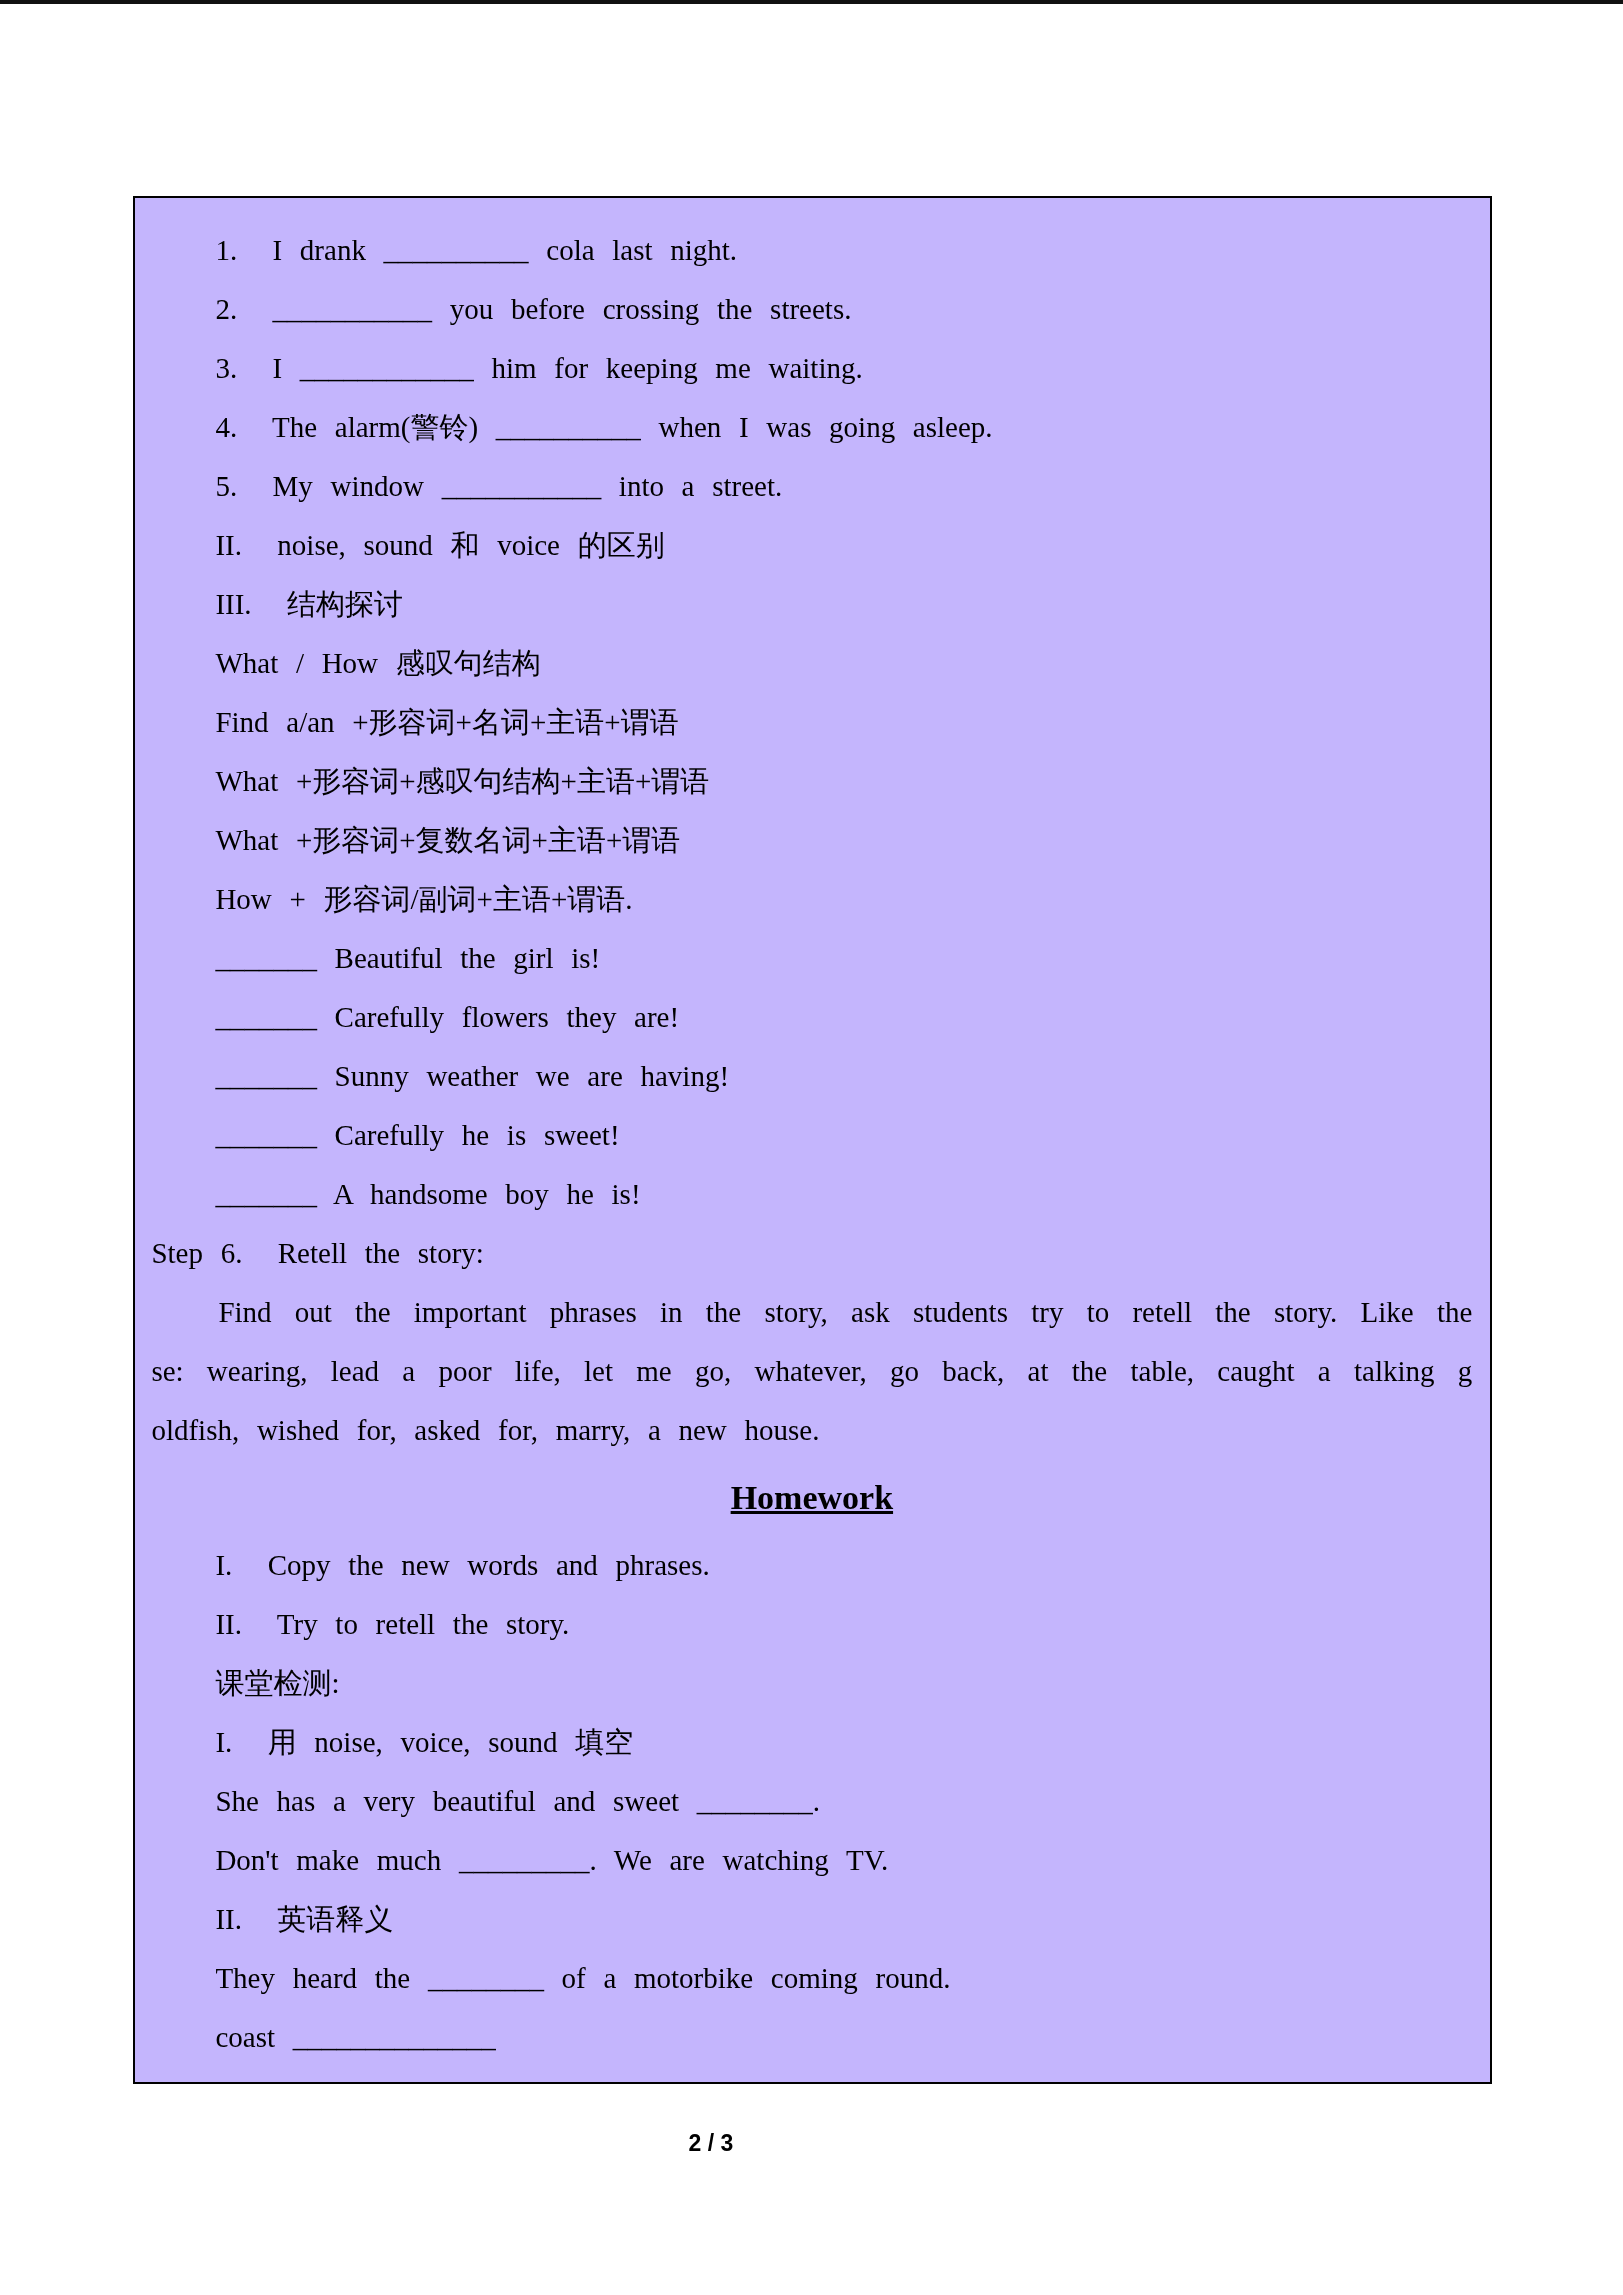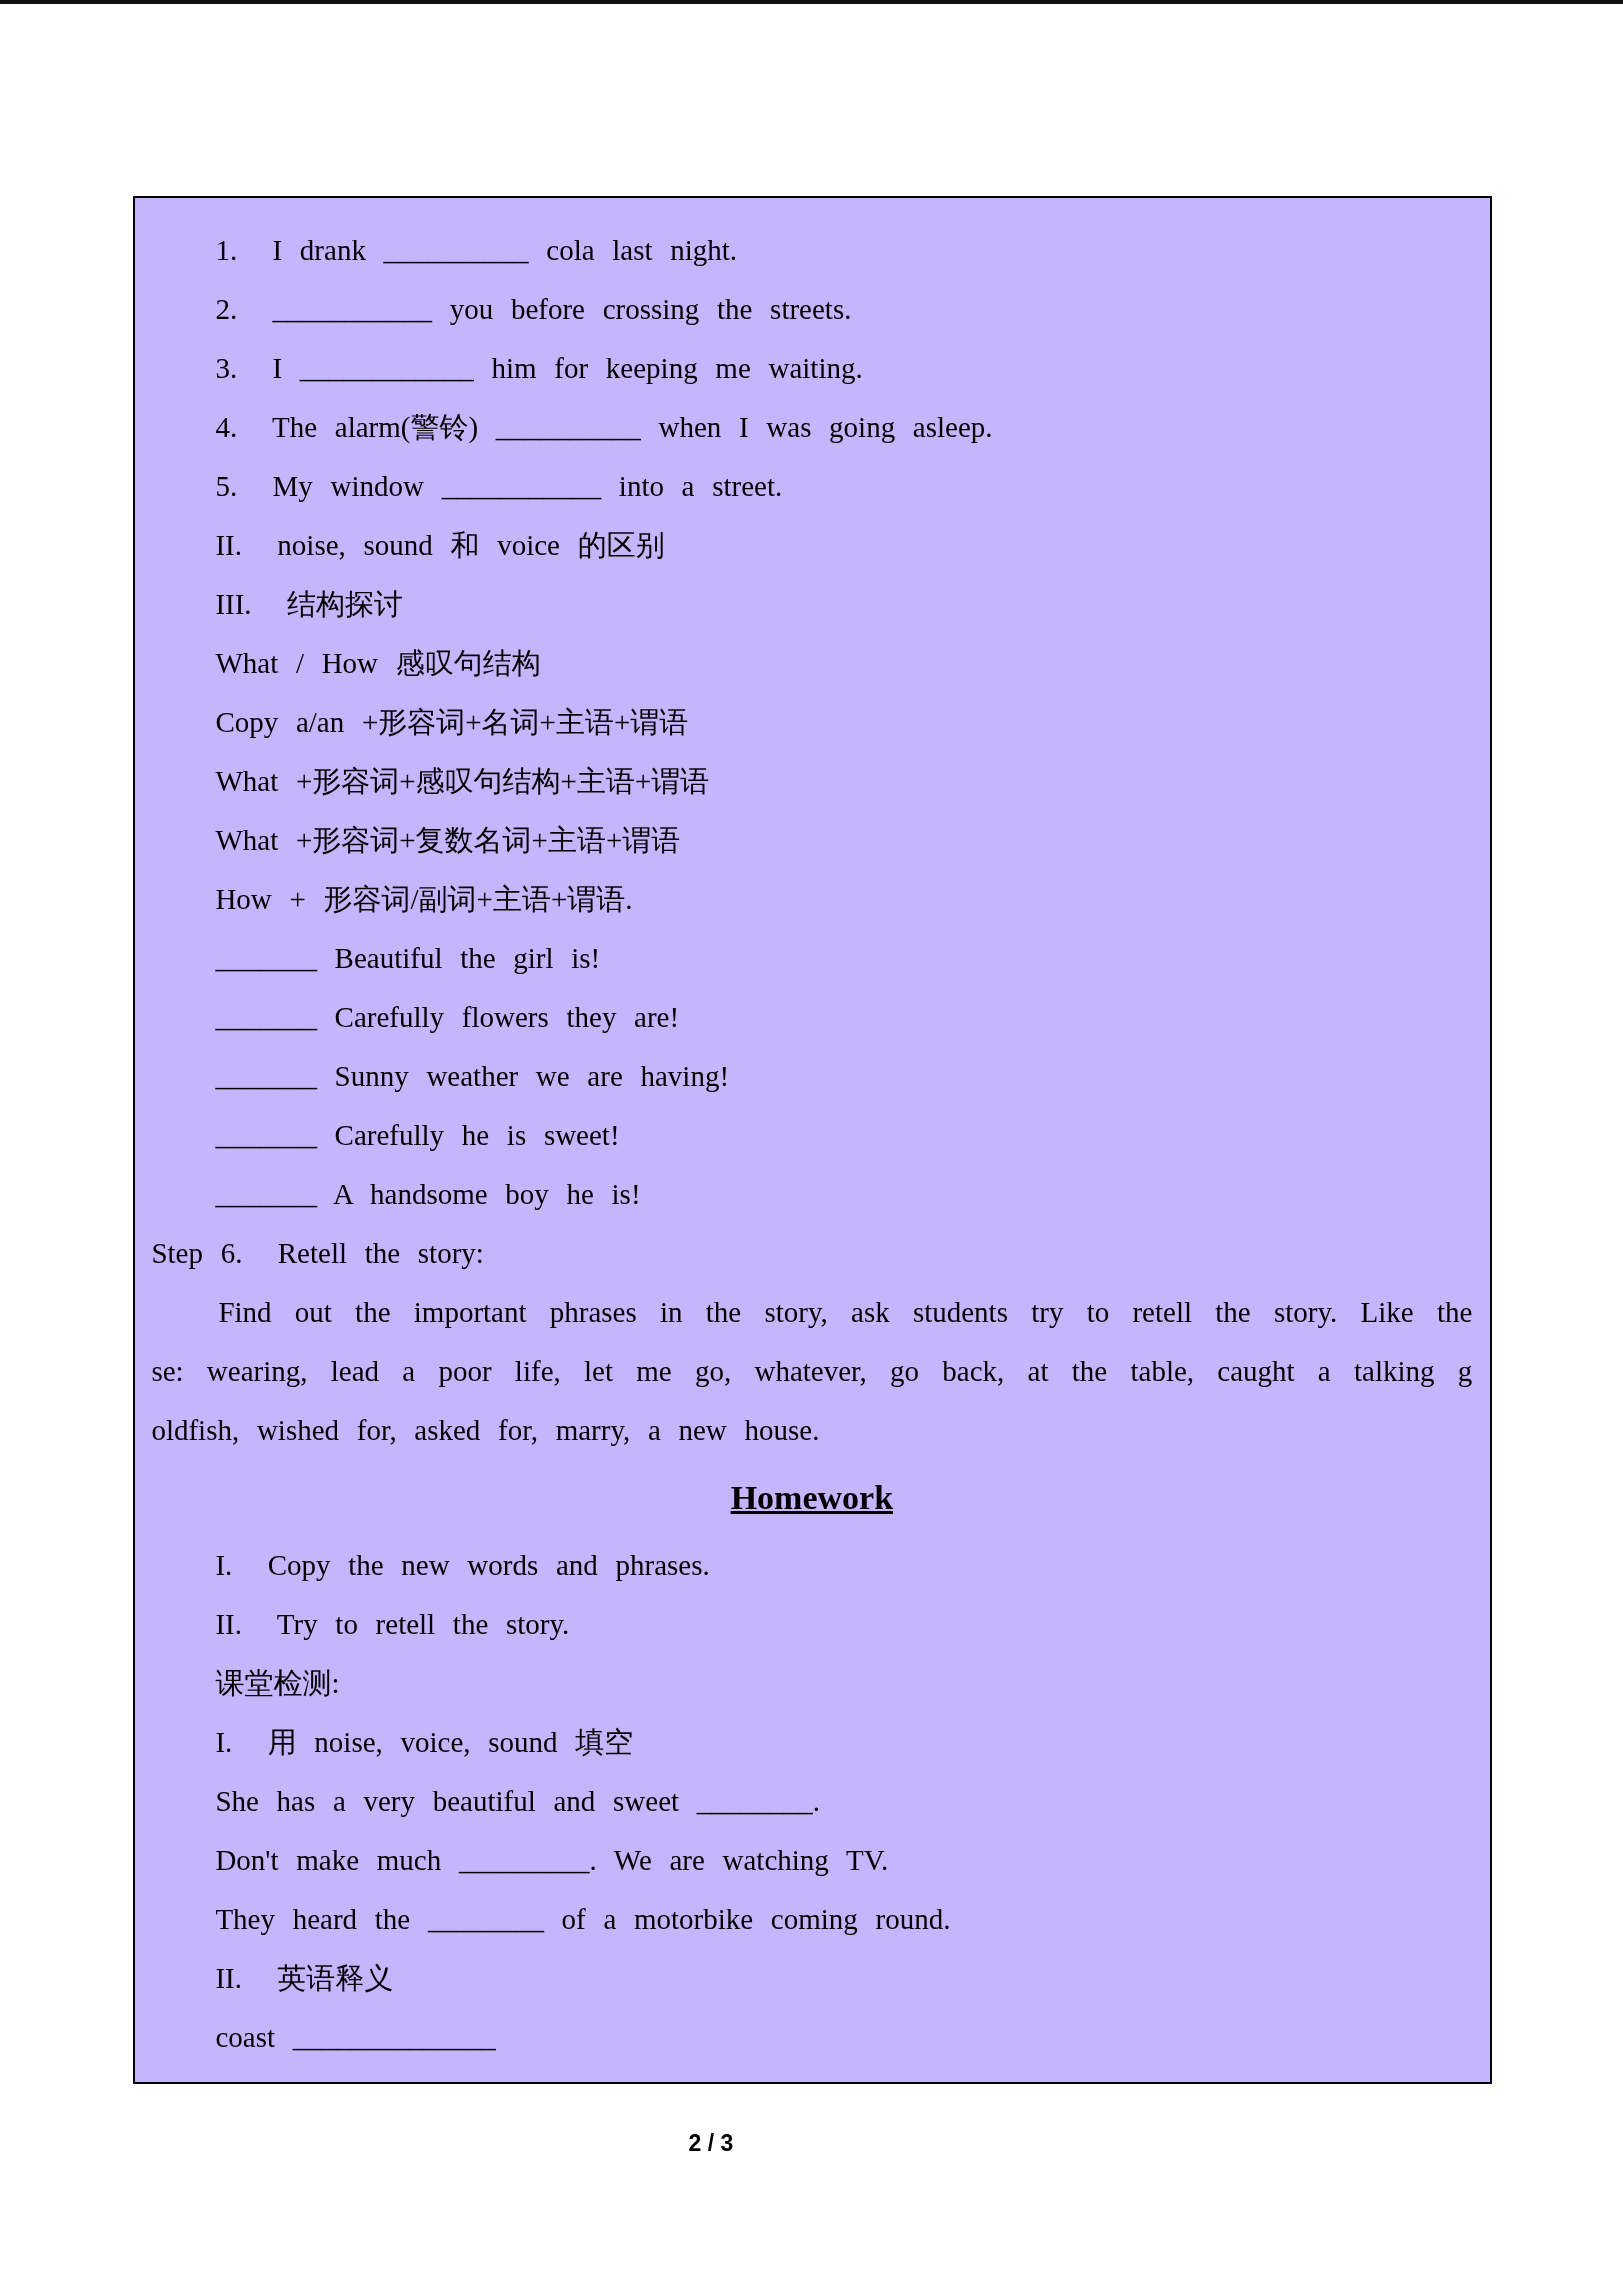--- a/index.html
+++ b/index.html
@@ -82,21 +82,21 @@
   <div class="line ind">1.&nbsp; I drank __________ cola last night.</div>
   <div class="line ind">2.&nbsp; ___________ you before crossing the streets.</div>
   <div class="line ind">3.&nbsp; I ____________ him for keeping me waiting.</div>
   <div class="line ind">4.&nbsp; The alarm(警铃) __________ when I was going asleep.</div>
   <div class="line ind">5.&nbsp; My window ___________ into a street.</div>
 
   <div class="line ind">II.&nbsp; noise, sound 和 voice 的区别</div>
   <div class="line ind">III.&nbsp; 结构探讨</div>
 
   <div class="line ind">What / How 感叹句结构</div>
-  <div class="line ind">Copy a/an +形容词+名词+主语+谓语</div>
+  <div class="line ind">Find a/an +形容词+名词+主语+谓语</div>
   <div class="line ind">What +形容词+感叹句结构+主语+谓语</div>
   <div class="line ind">What +形容词+复数名词+主语+谓语</div>
   <div class="line ind">How + 形容词/副词+主语+谓语.</div>
 
   <div class="line ind">_______ Beautiful the girl is!</div>
   <div class="line ind">_______ Carefully flowers they are!</div>
   <div class="line ind">_______ Sunny weather we are having!</div>
   <div class="line ind">_______ Carefully he is sweet!</div>
   <div class="line ind">_______ A handsome boy he is!</div>
 
@@ -108,20 +108,20 @@
   <div class="heading">Homework</div>
 
   <div class="line ind">I.&nbsp; Copy the new words and phrases.</div>
   <div class="line ind">II.&nbsp; Try to retell the story.</div>
 
   <div class="line ind">课堂检测:</div>
   <div class="line ind">I.&nbsp; 用 noise, voice, sound 填空</div>
 
   <div class="line ind">She has a very beautiful and sweet ________.</div>
   <div class="line ind">Don't make much _________. We are watching TV.</div>
+  <div class="line ind">II.&nbsp; 英语释义</div>
+
   <div class="line ind">They heard the ________ of a motorbike coming round.</div>
-
-  <div class="line ind">II.&nbsp; 英语释义</div>
   <div class="line ind">coast ______________</div>
 </div>
 
 <div class="footer">2 / 3</div>
 
 
 </body></html>

